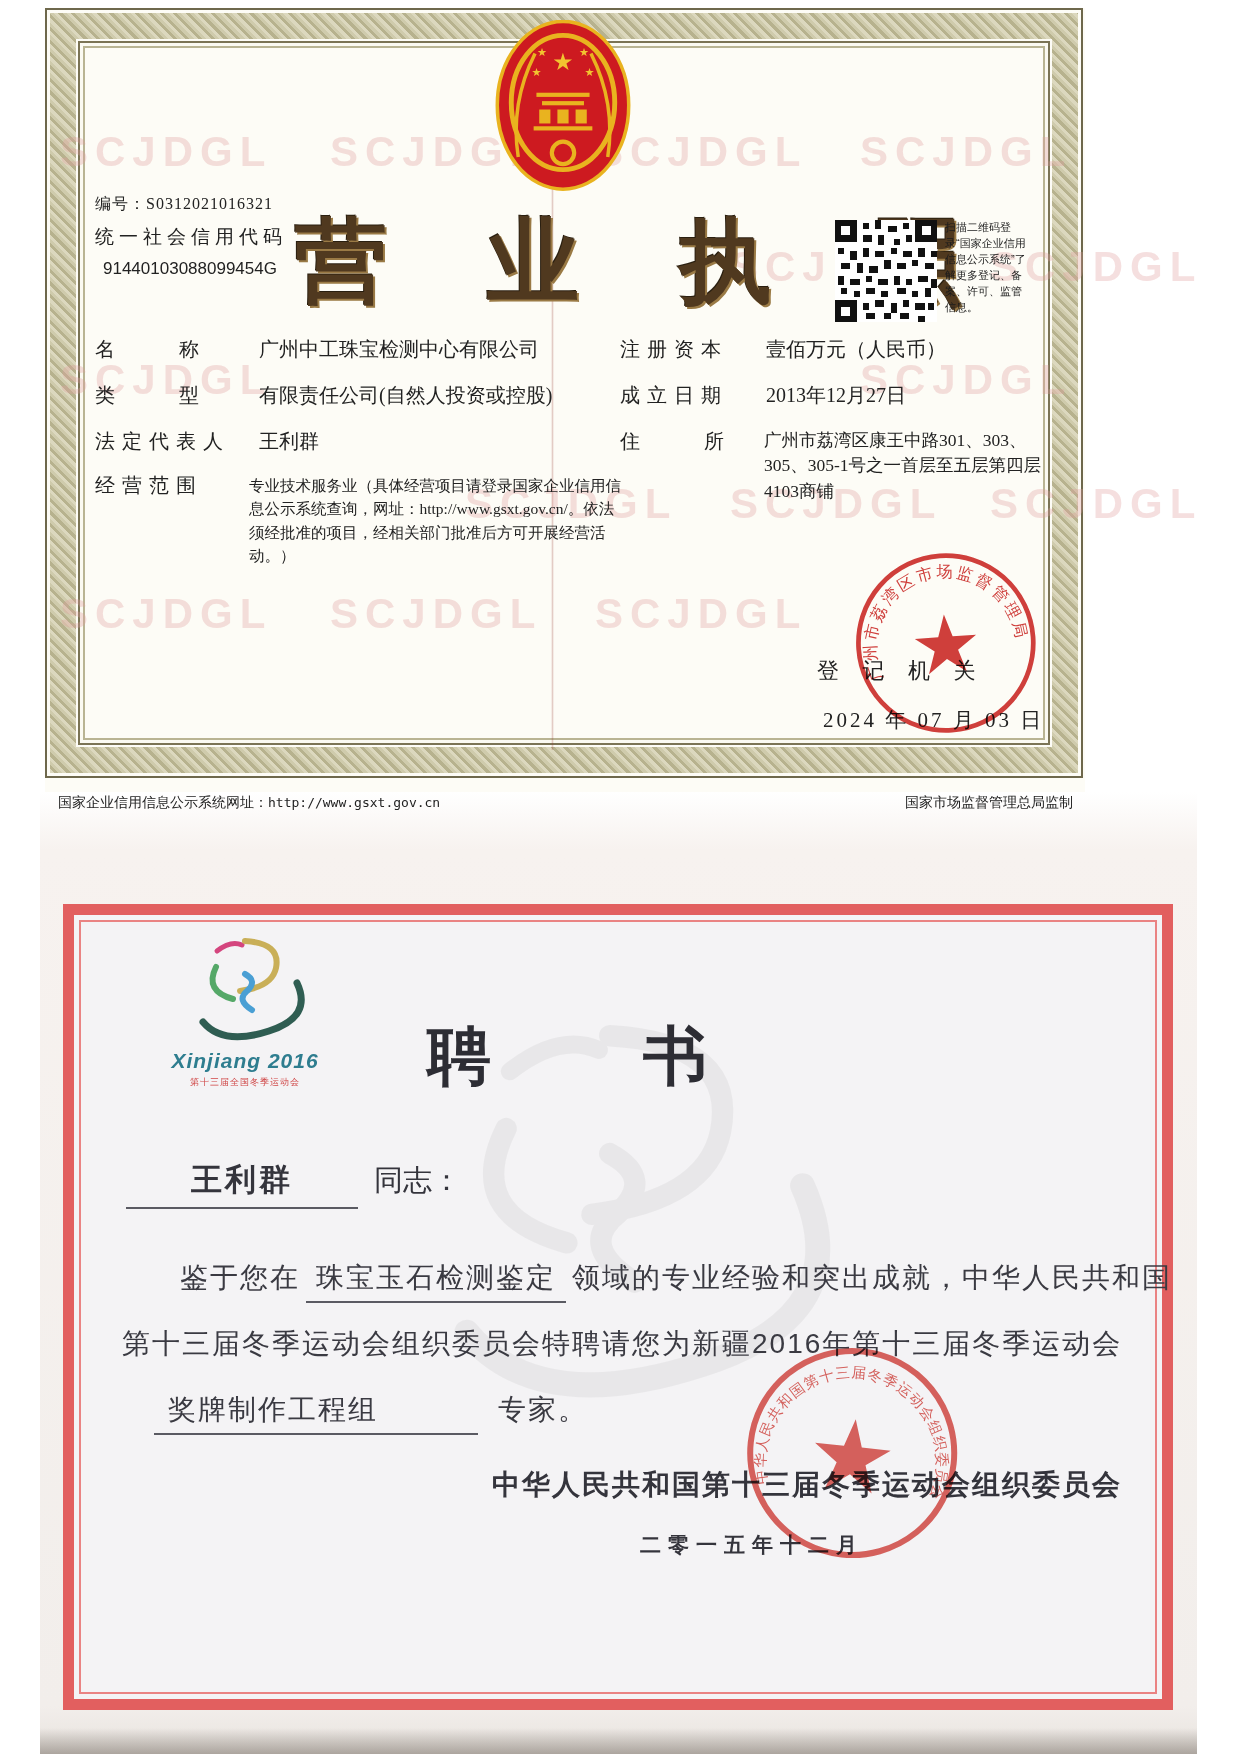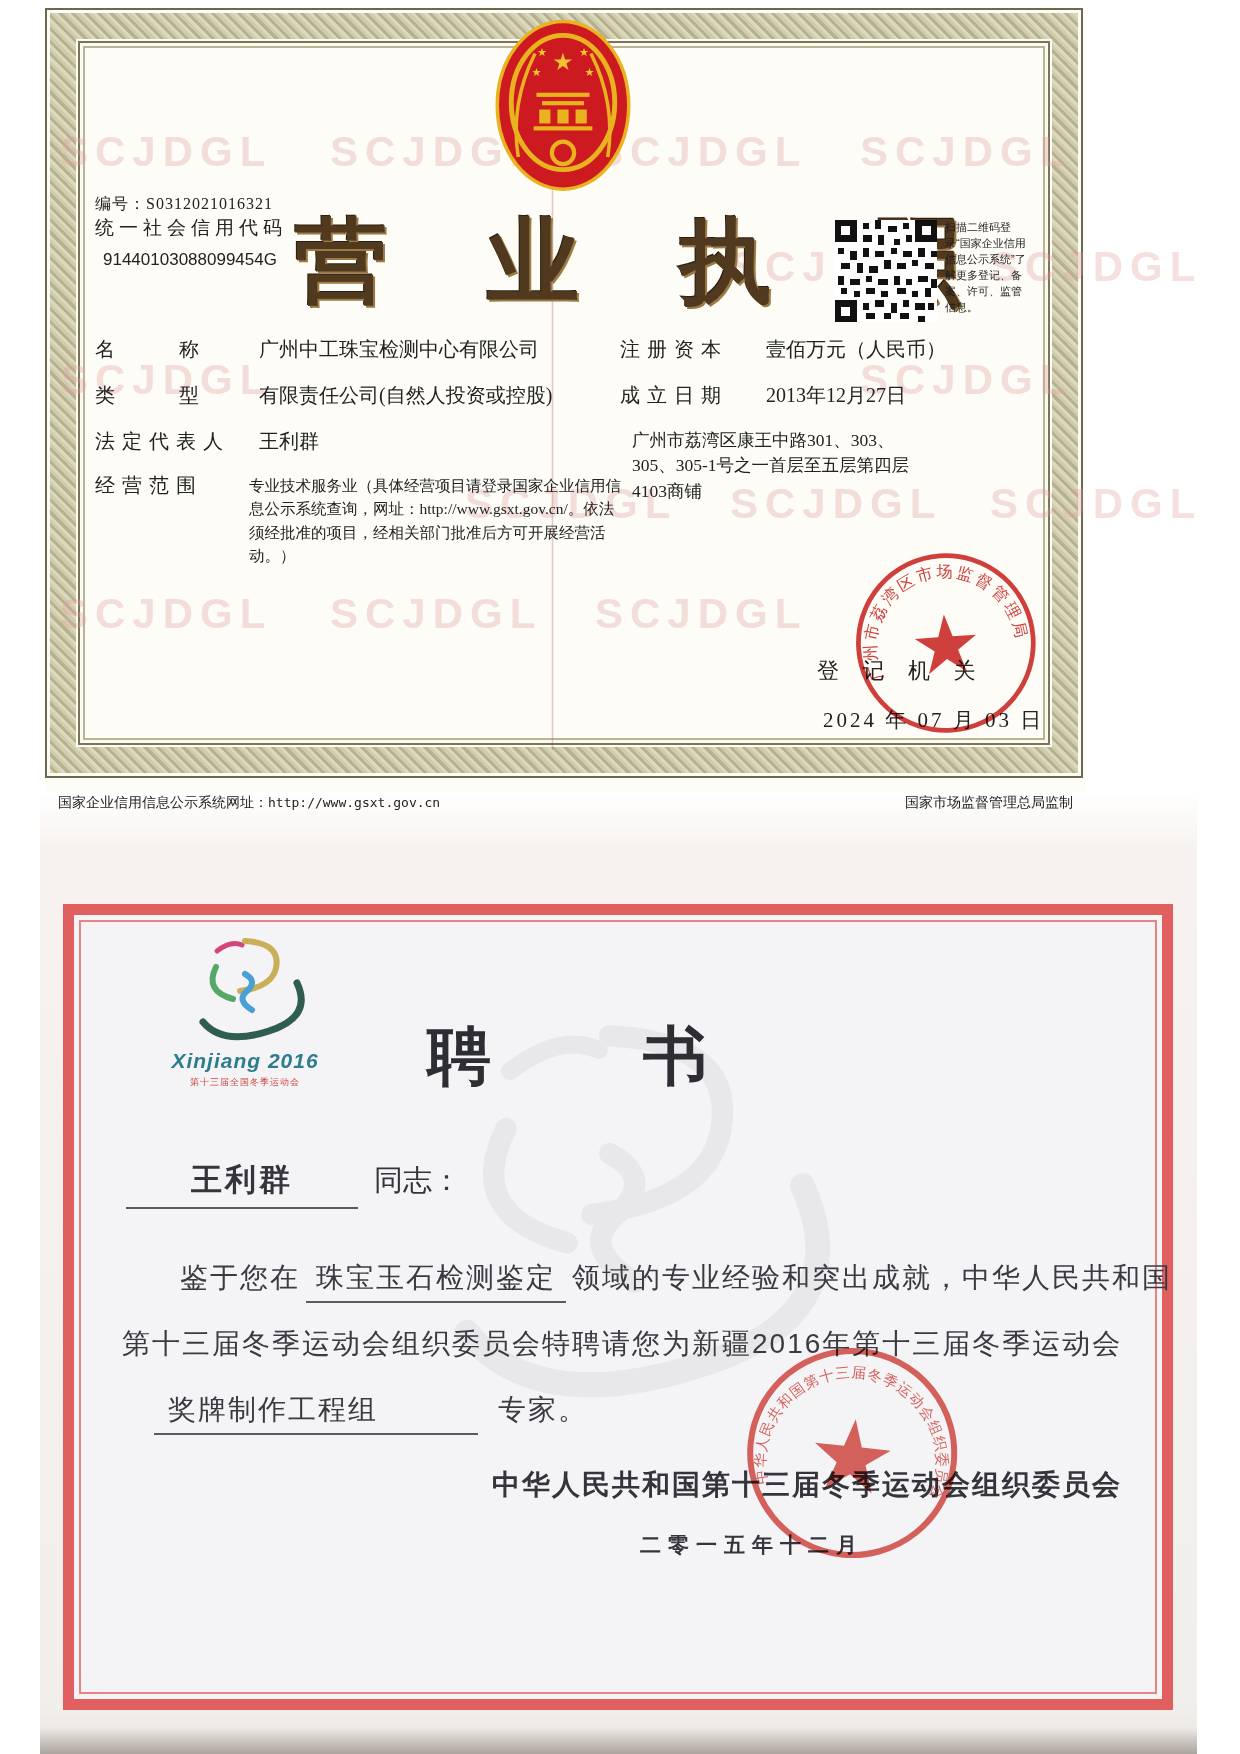--- a/index.html
+++ b/index.html
@@ -36,21 +36,21 @@
   }
   .wm{position:absolute;font-family:"Liberation Sans",sans-serif;font-weight:bold;
       font-size:42px;letter-spacing:7px;color:rgba(224,158,158,.33);z-index:1;}
   .wm-red{
     position:absolute;left:368px;top:338px;font-size:56px;letter-spacing:24px;
     color:rgba(203,88,82,.22);font-weight:bold;z-index:1;white-space:nowrap;
   }
   .emblem{position:absolute;left:448px;top:12px;z-index:5;}
   .serial-block{position:absolute;left:50px;top:186px;z-index:2;}
   .serial-line1{font-size:16px;letter-spacing:1px;}
-  .serial-line2{font-size:19px;letter-spacing:5px;font-weight:bold;font-weight:normal;}
+  .serial-line2{font-size:19px;letter-spacing:5px;margin-top:9px;font-weight:bold;font-weight:normal;}
   .serial-line3{font-size:17px;margin-top:9px;font-family:"Liberation Sans",sans-serif;margin-left:8px;}
   .lic-title{
     position:absolute;left:250px;top:192px;width:570px;text-align:center;z-index:2;
     font-size:92px;font-weight:bold;color:#50391f;letter-spacing:0.42em;white-space:nowrap;
     text-shadow:2px 2px 0 #9a7a45,-1px -1px 0 #2a1f10;
   }
   .qr-block{position:absolute;left:790px;top:212px;z-index:2;display:flex;}
   .qr-caption{
     width:82px;margin-left:8px;font-size:11px;line-height:1.45;color:#1c1c1c;
     font-family:"Liberation Sans",sans-serif;
@@ -248,20 +248,21 @@
 
     <div class="frow" style="left:575px;top:328px;">
       <span class="flabel" style="width:132px">注 册 资 本</span>
       <span class="fvalue">壹佰万元（人民币）</span>
     </div>
     <div class="frow" style="left:575px;top:374px;">
       <span class="flabel" style="width:132px">成 立 日 期</span>
       <span class="fvalue">2013年12月27日</span>
     </div>
     <div class="frow" style="left:575px;top:420px;">
+      <span class="flabel" style="width:132px">住　　　所</span>
       <span class="fvalue addr-value">广州市荔湾区康王中路301、303、305、305-1号之一首层至五层第四层4103商铺</span>
     </div>
   </div>
 
   <div class="registrar">登 记 机 关</div>
   <div class="lic-date">2024 年 07 月 03 日</div>
 
   <div class="seal seal-license">
     <svg width="190" height="190" viewBox="0 0 200 200">
       <defs>

